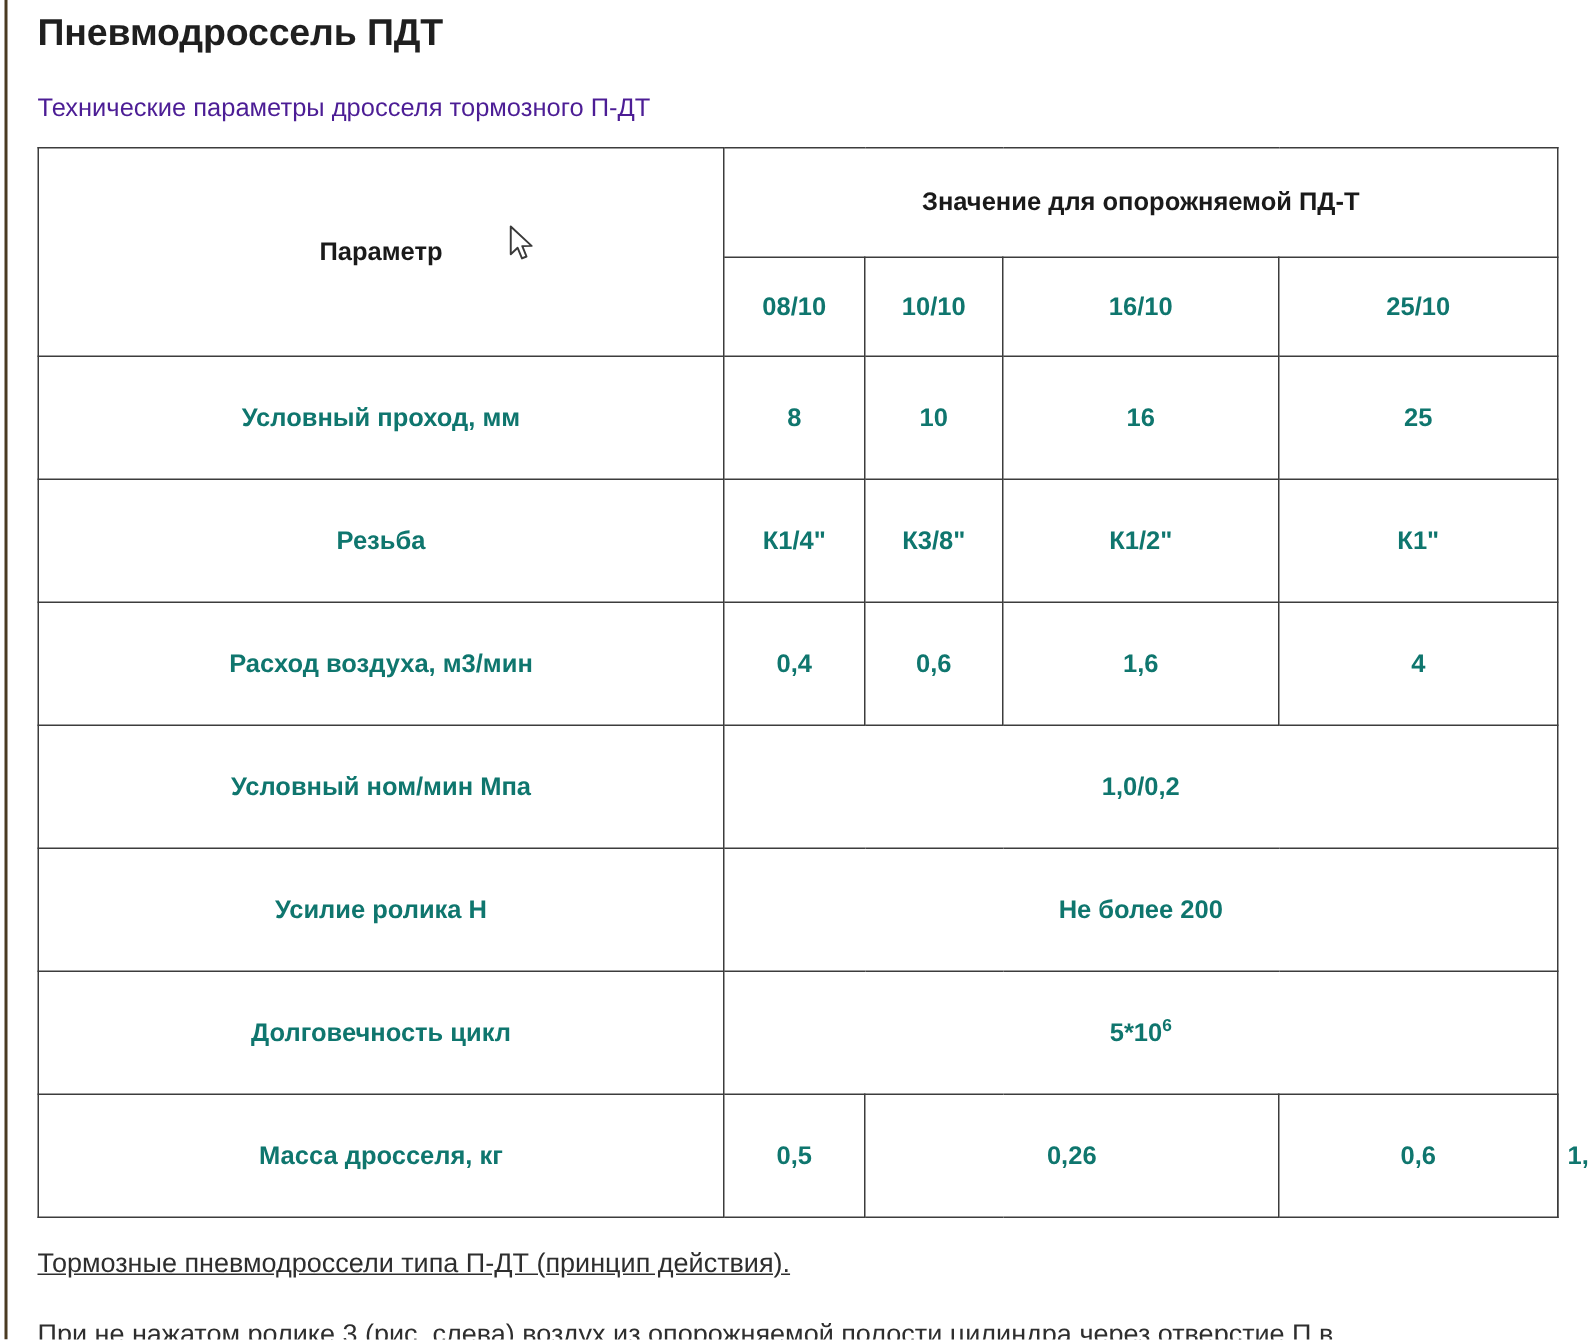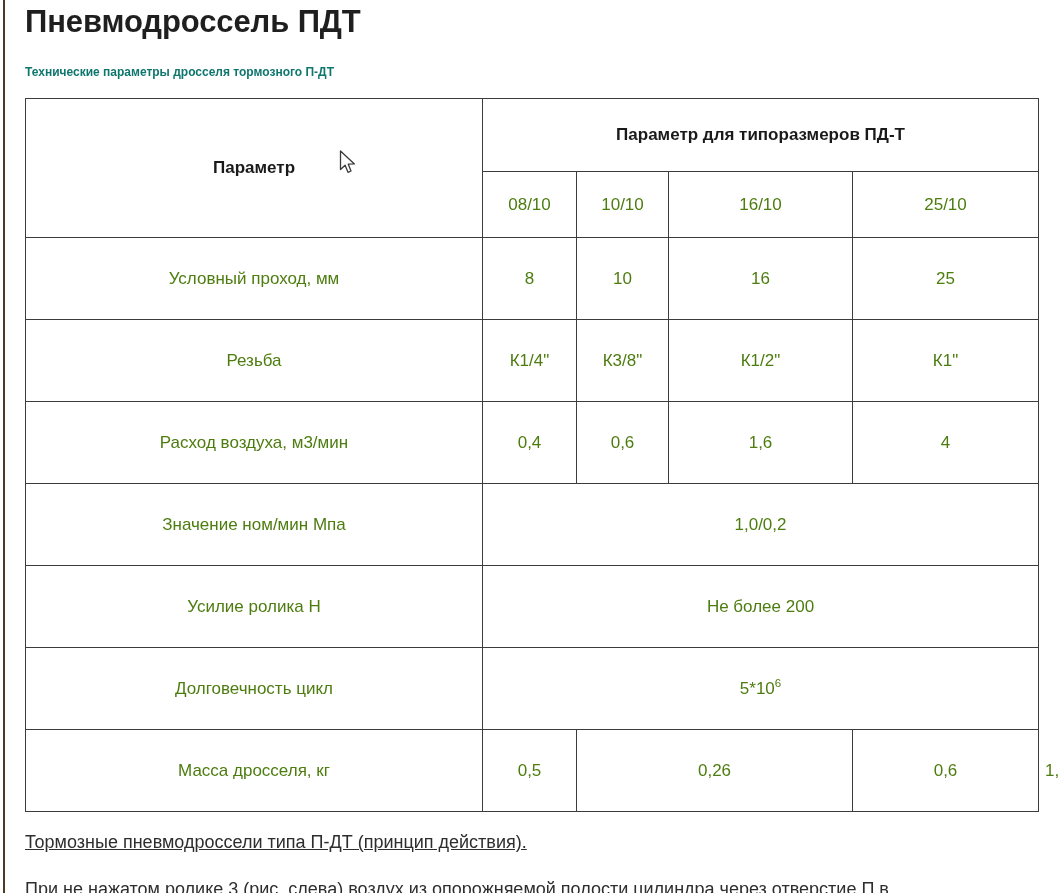--- a/index.html
+++ b/index.html
@@ -34,21 +34,21 @@
     width: 1059px;
     padding: 0;
   }
 
   .content {
     margin-left: 25px;
     margin-right: 21px;
   }
 
   h1.page-title {
-    font-size: 31px;
+    font-size: 25px;
     line-height: 30px;
     font-weight: bold;
     color: #1f1f1f;
     margin: 7px 0 0 0;
     letter-spacing: -0.1px;
   }
 
   p.intro {
     font-size: 17.5px;
     line-height: 26.5px;
@@ -56,39 +56,39 @@
     margin: 64px 0 0 0;
     max-width: 1013px;
   }
 
   a.inline-link {
     color: #2e5c7a;
     text-decoration: underline;
   }
 
   h2.table-caption {
-    font-size: 12px;
+    font-size: 17px;
     line-height: 22px;
-    font-weight: bold;
-    color: #0f766e;
+    font-weight: normal;
+    color: #4c1d95;
     margin: 24px 0 0 0;
   }
 
   table.spec {
     border-collapse: collapse;
     width: 1013px;
     margin-top: 15px;
     table-layout: fixed;
   }
   table.spec td,
   table.spec th {
     border: 1px solid #3c3c3c;
-    font-weight: normal;
+    font-weight: bold;
     font-size: 17px;
-    color: #4d7c0f;
+    color: #0f766e;
     text-align: center;
     vertical-align: middle;
     padding: 4px 6px;
     background: #fff;
   }
   table.spec th.bold-head,
   table.spec td.bold-head {
     font-weight: bold;
     color: #1a1a1a;
   }
@@ -136,21 +136,21 @@
       <colgroup>
         <col style="width:457px">
         <col style="width:94px">
         <col style="width:92px">
         <col style="width:184px">
         <col style="width:186px">
       </colgroup>
       <tbody>
         <tr>
           <td class="bold-head row-param-head" rowspan="2">Параметр</td>
-          <td class="bold-head row-param-head" colspan="4">Параметр для типоразмеров ПД-Т</td>
+          <td class="bold-head row-param-head" colspan="4">Значение для опорожняемой ПД-Т</td>
         </tr>
         <tr class="row-size-head">
           <td>08/10</td>
           <td>10/10</td>
           <td>16/10</td>
           <td>25/10</td>
         </tr>
 
         <tr class="row-h">
           <td>Условный проход, мм</td>
@@ -170,21 +170,21 @@
 
         <tr class="row-h">
           <td>Расход воздуха, м3/мин</td>
           <td>0,4</td>
           <td>0,6</td>
           <td>1,6</td>
           <td>4</td>
         </tr>
 
         <tr class="row-h">
-          <td>Значение ном/мин Мпа</td>
+          <td>Условный ном/мин Мпа</td>
           <td colspan="4">1,0/0,2</td>
         </tr>
 
         <tr class="row-h">
           <td>Усилие ролика Н</td>
           <td colspan="4">Не более 200</td>
         </tr>
 
         <tr class="row-h">
           <td>Долговечность цикл</td>

